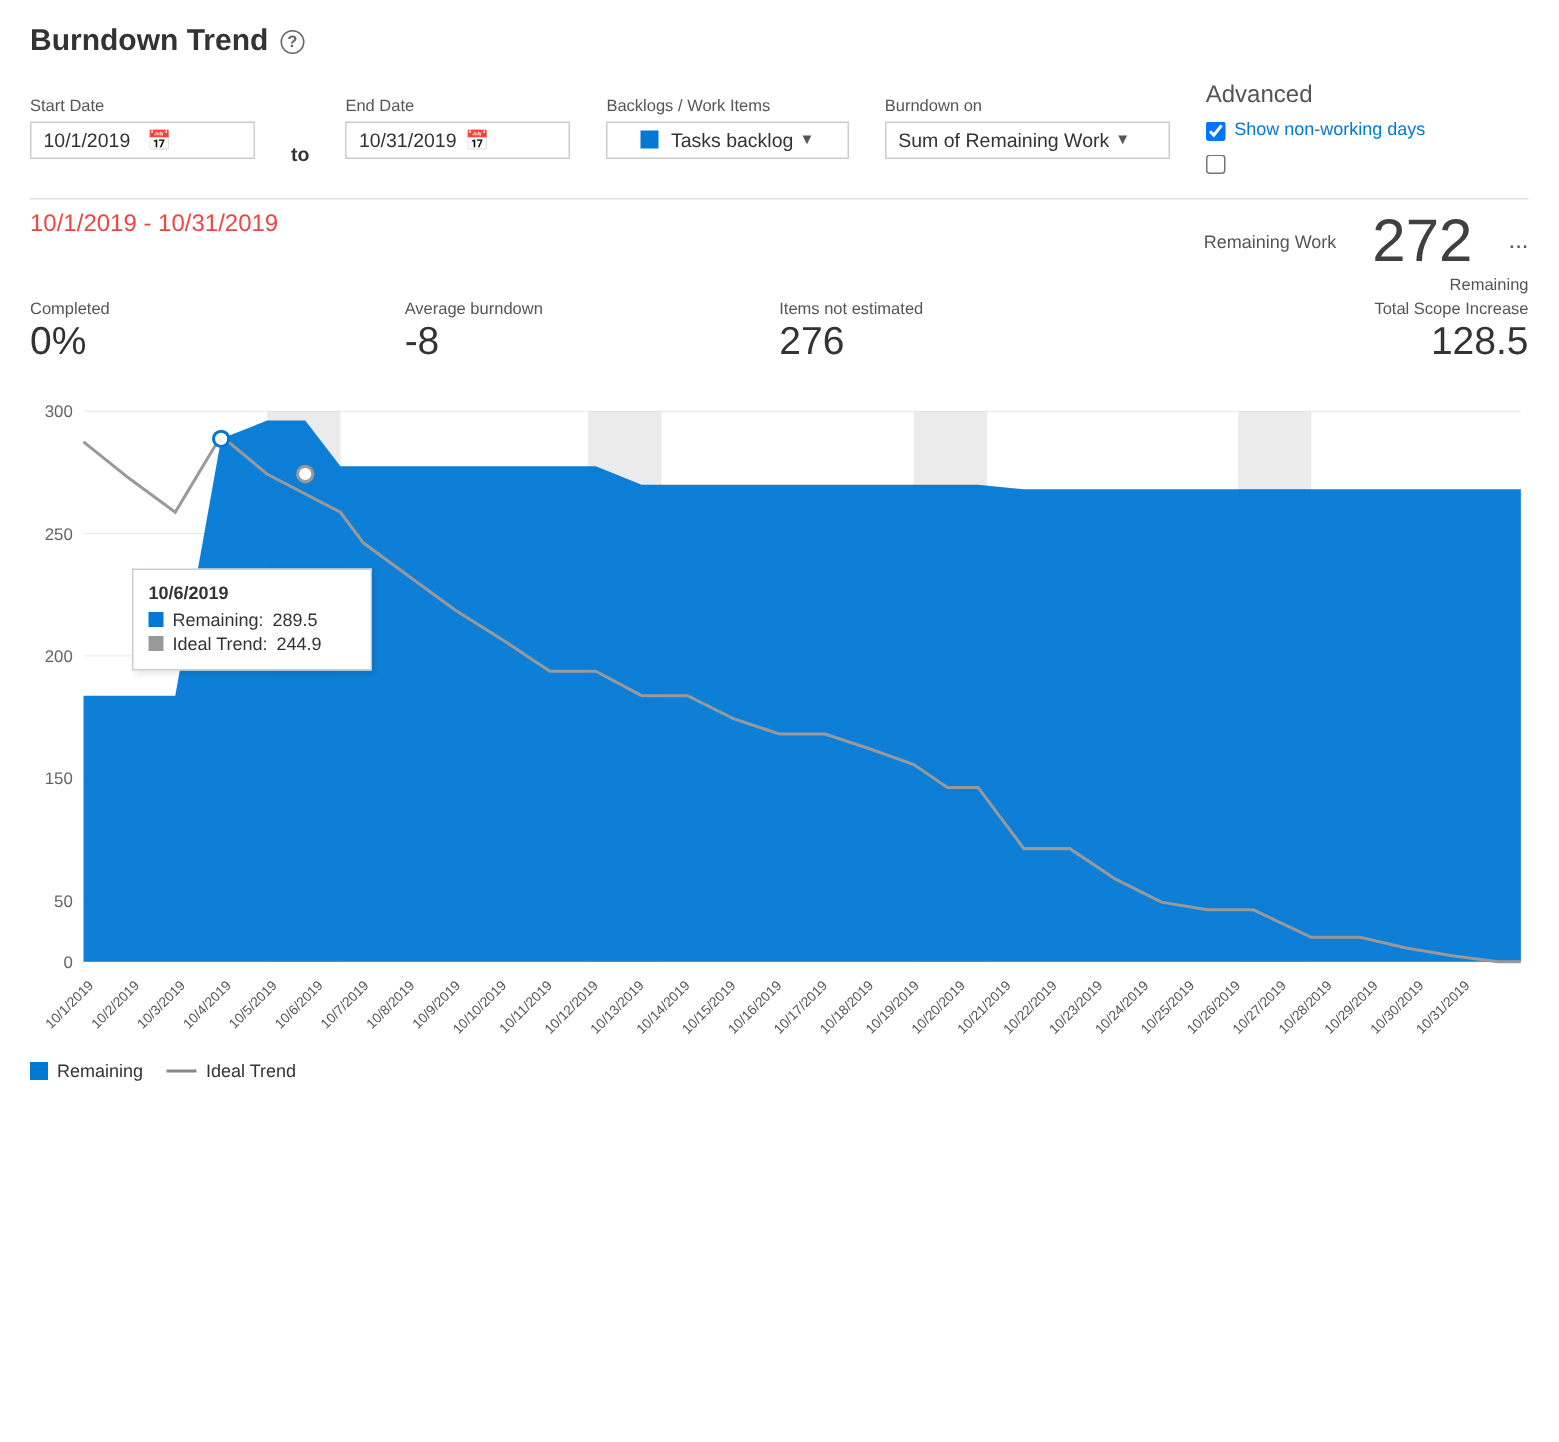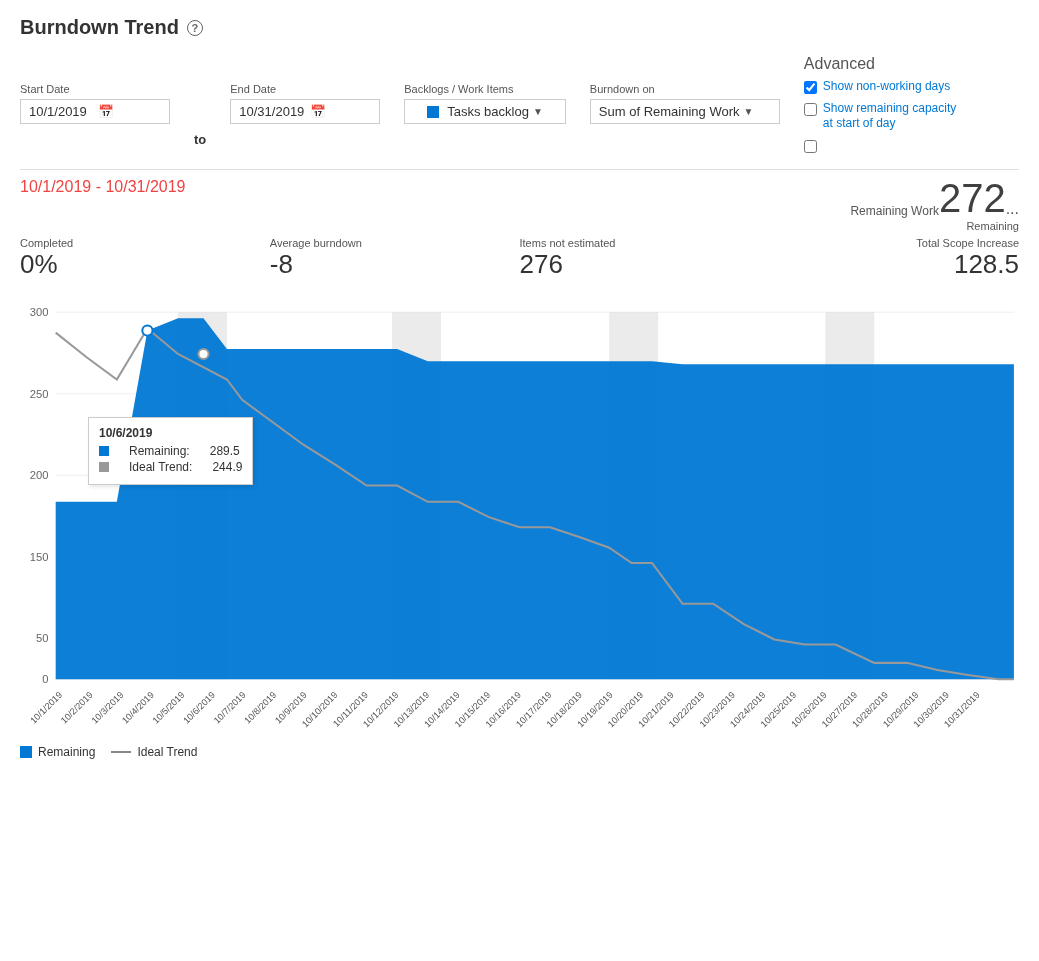--- a/index.html
+++ b/index.html
@@ -33,21 +33,21 @@
     .more-icon { font-size: 16px; color: #555; cursor: pointer; }
     .stats-row { display: flex; gap: 0; margin-bottom: 8px; }
     .stat-item { flex: 1; display: flex; flex-direction: column; }
     .stat-label { font-size: 11px; color: #555; line-height: 1.2; }
     .stat-value { font-size: 26px; font-weight: 300; color: #333; line-height: 1.1; }
     .stat-item-right { text-align: right; }
     .chart-area { position: relative; width: 100%; height: 450px; }
     .chart-svg { width: 100%; height: 100%; }
     .tooltip-box { position: absolute; left: 68px; top: 130px; background: white; border: 1px solid #ccc; padding: 8px 10px; font-size: 12px; box-shadow: 2px 2px 4px rgba(0,0,0,0.1); z-index: 10; min-width: 160px; }
     .tooltip-date { font-weight: 600; margin-bottom: 4px; font-size: 12px; }
-    .tooltip-row { display: flex; align-items: center; gap: 20px; margin-bottom: 2px; text-align: right; }
+    .tooltip-row { display: flex; align-items: center; gap: 6px; margin-bottom: 2px; text-align: right; }
     .tooltip-color { width: 10px; height: 10px; }
     .legend { display: flex; align-items: center; gap: 16px; margin-top: 8px; font-size: 12px; }
     .legend-item { display: flex; align-items: center; gap: 6px; }
     .legend-box { width: 12px; height: 12px; }
     .legend-line { width: 20px; height: 2px; background: #888; }
   </style>
 </head>
 <body>
 
 <div class="page">
@@ -95,34 +95,30 @@
     </div>
 
     <div class="advanced-group">
       <span class="advanced-label">Advanced</span>
       <div class="checkbox-row">
         <input type="checkbox" checked="" style="">
         <span class="checkbox-text">Show non-working days</span>
       </div>
       <div class="checkbox-row">
         <input type="checkbox" style="">
-        <span class="checkbox-text">Show remaining capacity at start of day</span>
-      </div>
-      <div class="checkbox-row">
-        <input type="checkbox" style="">
       </div>
     </div>
   </div>
 
   <hr class="divider">
 
   <div class="chart-header">
     <span class="date-range">10/1/2019 - 10/31/2019</span>
     <div class="remaining-work-box">
-      <div style="display:flex; align-items:flex-end; justify-content:flex-end; gap:0;">
+      <div style="display:flex; align-items:center; justify-content:flex-end; gap:24px;">
         <span class="remaining-work-label">Remaining Work</span>
         <span class="remaining-work-value">272</span>
         <span class="more-icon">...</span>
       </div>
       <div style="text-align:right;">
         <span class="remaining-work-sub">Remaining</span>
       </div>
     </div>
   </div>
 

